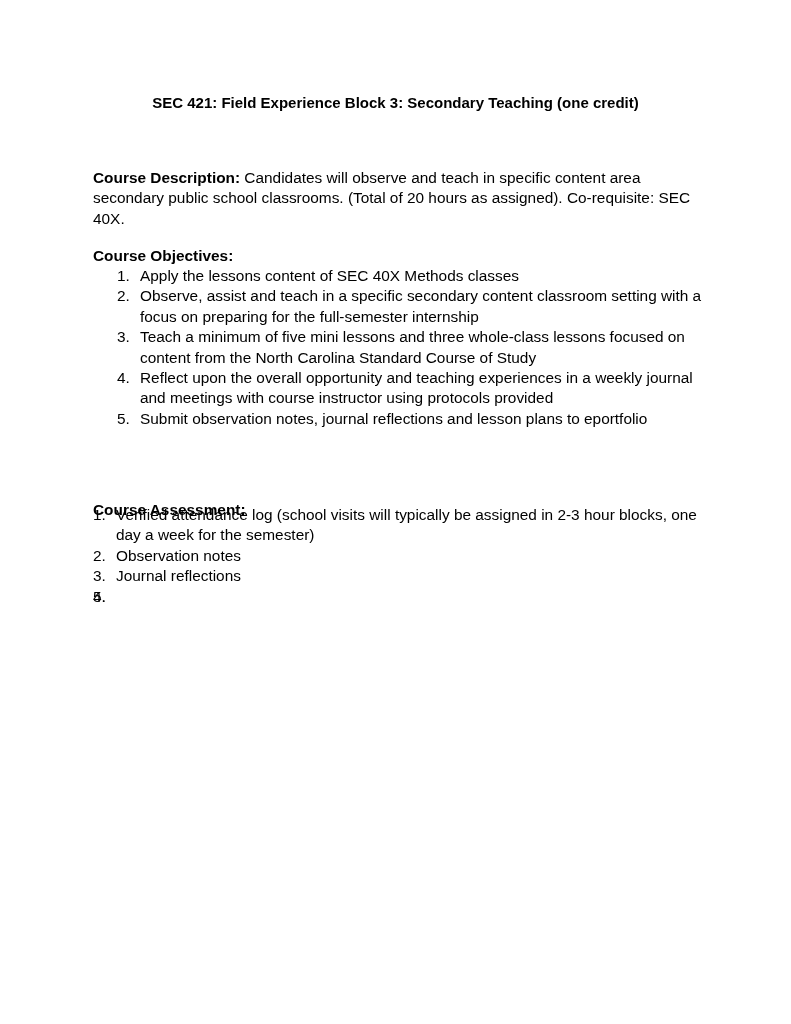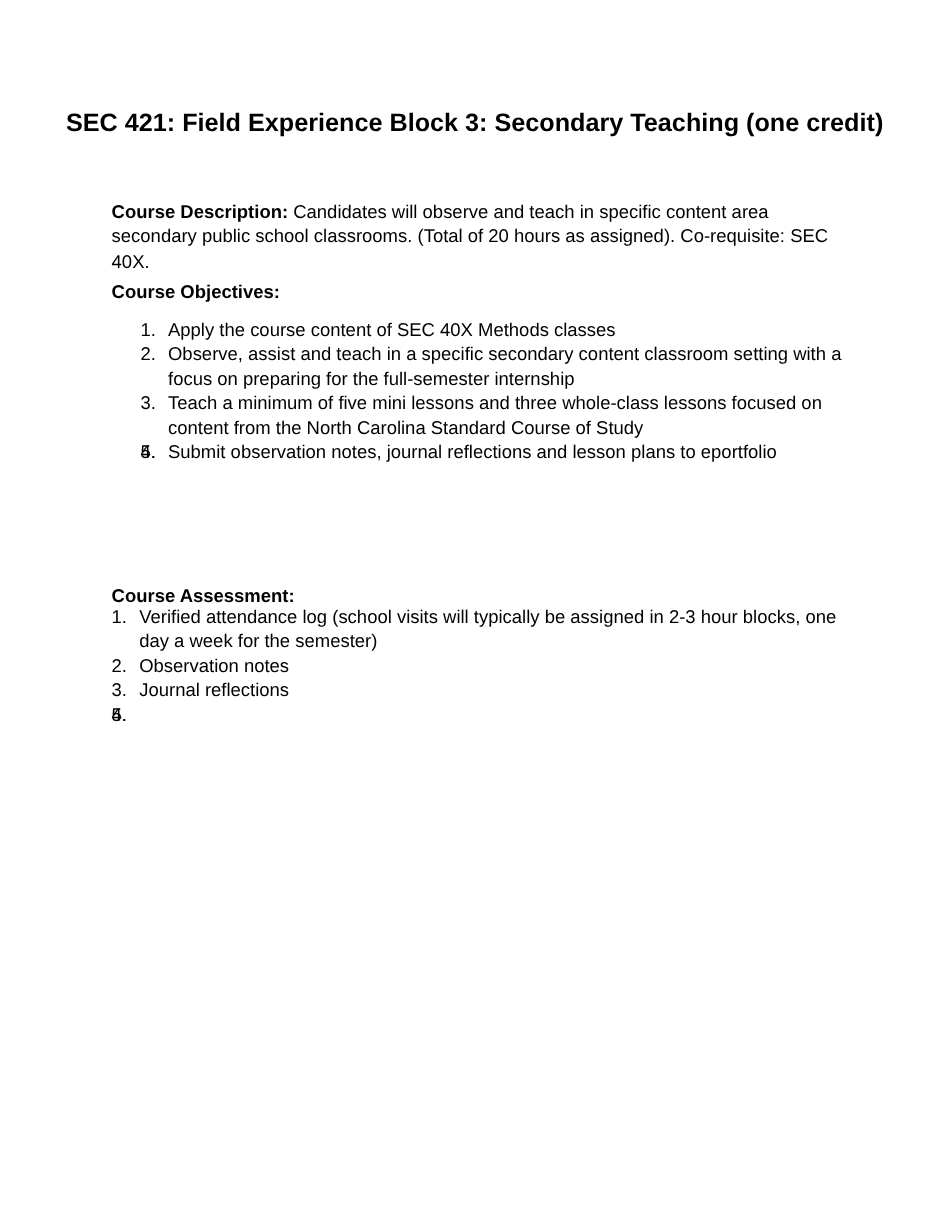--- a/index.html
+++ b/index.html
@@ -3,50 +3,50 @@
   <meta charset="utf-8">
   <style>
     html, body { margin: 0; padding: 0; background: #ffffff; }
     body {
       width: 791px; height: 1024px; position: relative; overflow: hidden;
       font-family: "Liberation Sans", sans-serif; color: #000000;
       font-size: 15.4px; line-height: 20.4px;
     }
     .title {
       position: absolute; left: 0; right: 0; top: 93px;
-      text-align: center; font-weight: bold; font-size: 21px;
+      text-align: center; font-weight: bold; font-size: 15px;
     }
     .desc {
       position: absolute; left: 93px; top: 168px; width: 620px;
     }
     .desc b { font-weight: bold; }
-    .heading { position: absolute; left: 93px; font-weight: bold; }
+    .heading { position: absolute; left: 93px; font-weight: bold; margin-top: 12px; }
     ol { margin: 0; padding: 0; list-style: none; position: absolute; }
     ol li { position: relative; }
     ol li .num { position: absolute; left: -23px; }
     .obj-list { left: 140px; top: 266px; width: 570px; }
     .asm-list { left: 116px; top: 505px; width: 590px; }
   </style>
 </head>
 <body>
 
 <div>
   <div class="title">SEC 421:  Field Experience Block 3: Secondary Teaching (one credit)</div>
 
   <div class="desc">
     <b>Course Description:</b><span> Candidates will observe and teach in specific content area secondary public school classrooms.  (Total of 20 hours as assigned). Co-requisite: SEC 40X.</span>
   </div>
 
   <div class="heading" style="top:234px;">Course Objectives:</div>
 
   <ol class="obj-list">
-    <li><span class="num">1.</span><span>Apply the course content of SEC 40X Methods classes</span></li>
+    <li><span class="num">1.</span><span>Apply the lessons content of SEC 40X Methods classes</span></li>
     <li><span class="num">2.</span><span>Observe, assist and teach in a specific secondary content classroom setting with a focus on preparing for the full-semester internship</span></li>
     <li><span class="num">3.</span><span>Teach a minimum of five mini lessons and three whole-class lessons focused on content from the North Carolina Standard Course of Study</span></li>
-    <li><span class="num">4.</span></li>
+    <li><span class="num">4.</span><span>Reflect upon the overall opportunity and teaching experiences in a weekly journal and meetings with course instructor using protocols provided</span></li>
     <li><span class="num">5.</span><span>Submit observation notes, journal reflections and lesson plans to eportfolio</span></li>
   </ol>
 
   <div class="heading" style="top:488px;">Course Assessment:</div>
 
   <ol class="asm-list">
     <li><span class="num">1.</span><span>Verified attendance log (school visits will typically be assigned in  2-3 hour blocks, one day a week for the semester)</span></li>
     <li><span class="num">2.</span><span>Observation notes</span></li>
     <li><span class="num">3.</span><span>Journal reflections</span></li>
     <li><span class="num">4.</span></li>

